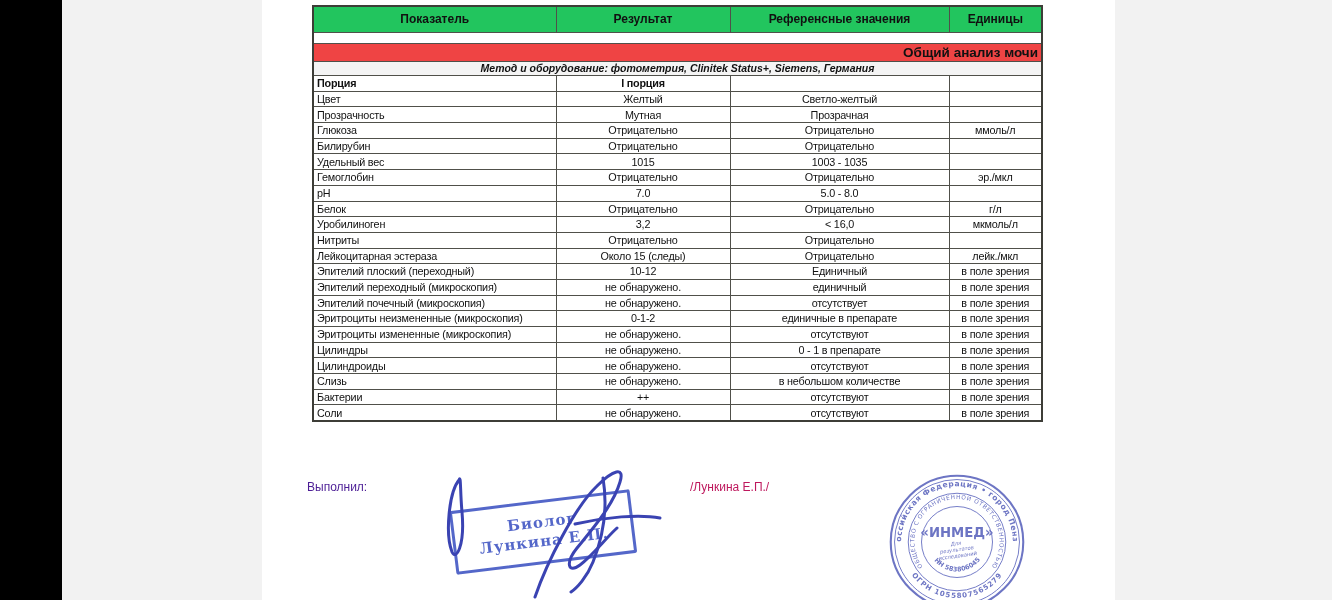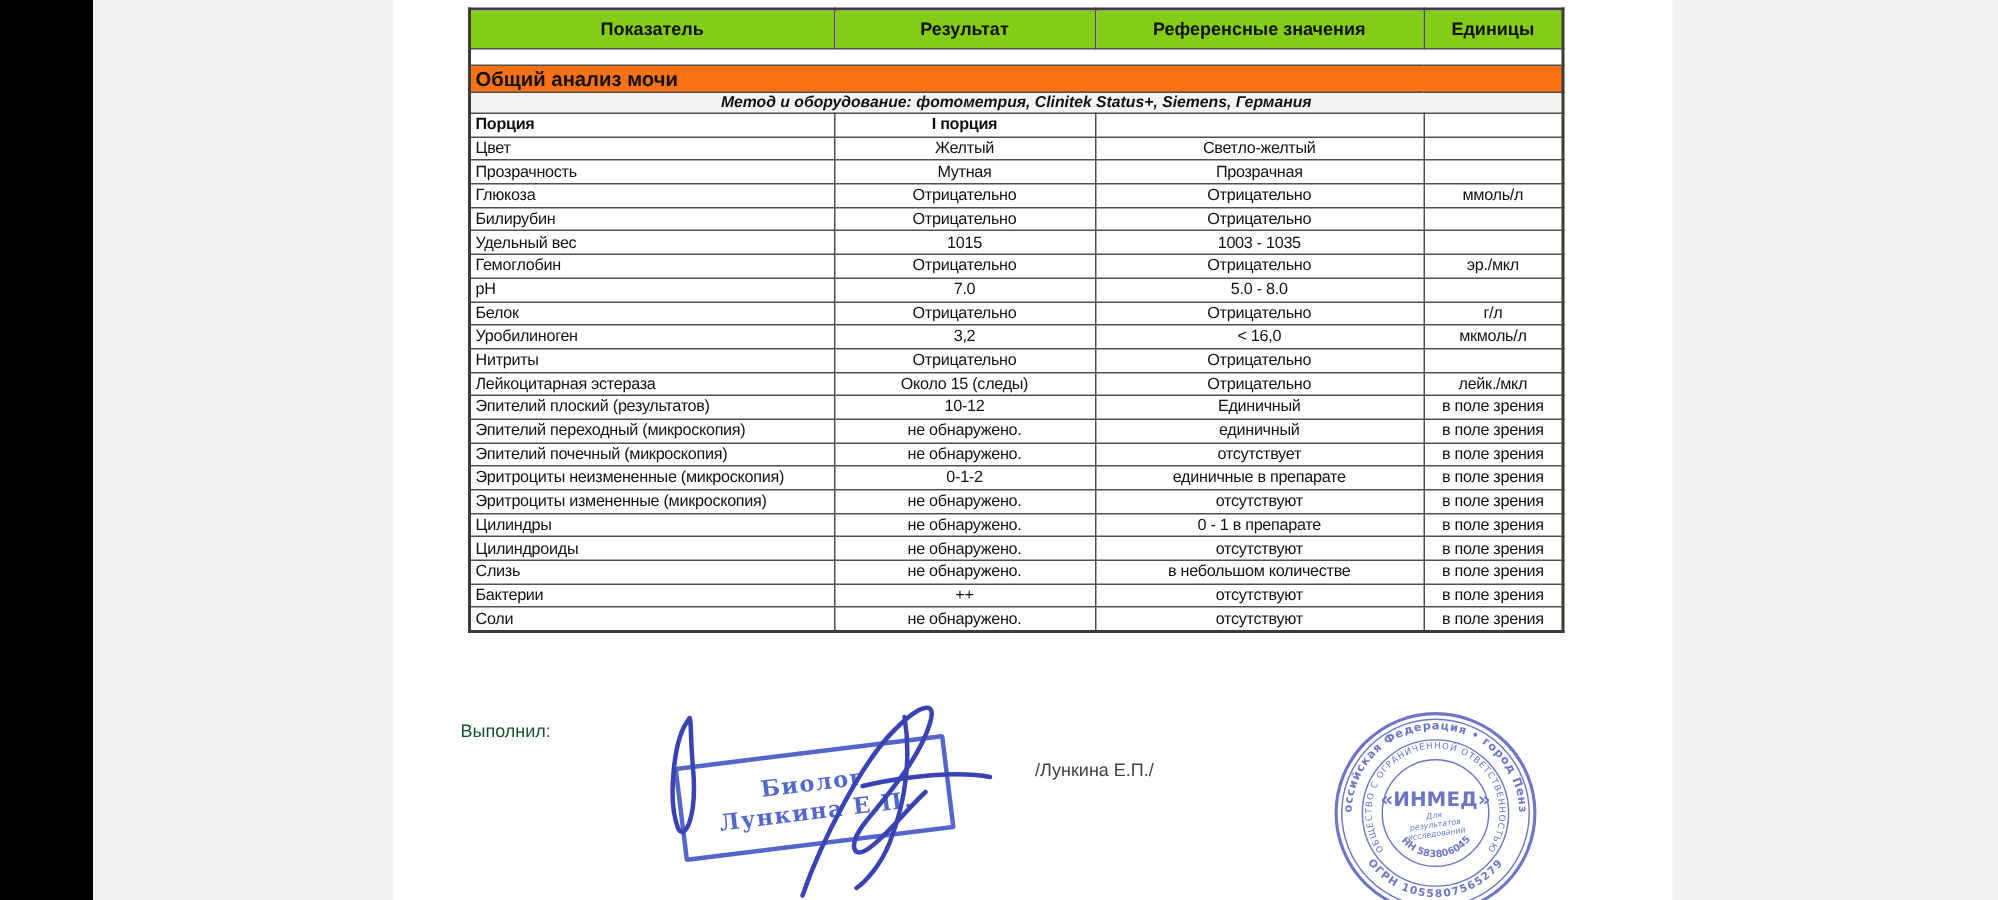--- a/index.html
+++ b/index.html
@@ -16,38 +16,38 @@
     border-collapse:collapse;table-layout:fixed;
     border:2px solid #3d3d37;
     font-size:11px;color:#111;
   }
   table.results th,table.results td{
     border:1px solid #50504a;
     padding:0 3px;overflow:hidden;white-space:nowrap;
     line-height:1.15;
   }
   table.results thead th{
-    background:#84cc16;height:25px;font-size:12px;font-weight:bold;text-align:center;
+    background:#22c55e;height:25px;font-size:12px;font-weight:bold;text-align:center;
   }
   tr.spacer-row td{height:10px;background:#fff;}
   tr.section-row td{
-    height:17px;background:#f97316;text-align:left;
+    height:17px;background:#ef4444;text-align:right;
     font-size:13.5px;font-weight:bold;
   }
   tr.method-row td{
     height:13px;background:#f4f4f4;text-align:center;
     font-size:10.5px;font-weight:bold;font-style:italic;
   }
   tr.data-row td{height:14.7px;letter-spacing:-0.2px;font-size:10.8px;}
   tr.data-row td.c-name{text-align:left;}
   tr.data-row td.c-res,tr.data-row td.c-ref,tr.data-row td.c-units{text-align:center;}
   tr.bold-row td{font-weight:bold;margin-left:12px;}
 
-  .performed-label{position:absolute;left:307px;top:480px;font-size:12px;color:#14532d;}
-  .performed-by{position:absolute;left:690px;top:506px;font-size:12px;color:#404040;}
+  .performed-label{position:absolute;left:307px;top:480px;font-size:12px;color:#4c1d95;}
+  .performed-by{position:absolute;left:690px;top:480px;font-size:12px;color:#be185d;}
 
   .ink-stamp{
     position:absolute;left:452px;top:500px;width:176px;height:58px;
     border:3px solid #4257c4;border-radius:2px;
     transform:rotate(-7deg);
     display:flex;flex-direction:column;align-items:center;justify-content:center;
     color:#4257c4;font-family:"DejaVu Serif",serif;font-weight:bold;
     font-size:15px;line-height:1.25;letter-spacing:1px;opacity:.9;
   }
   .sig-svg{position:absolute;left:425px;top:462px;}
@@ -165,21 +165,21 @@
   </tr>
 
   <tr class="data-row">
     <td class="c-name">Лейкоцитарная эстераза</td>
     <td class="c-res">Около 15 (следы)</td>
     <td class="c-ref">Отрицательно</td>
     <td class="c-units">лейк./мкл</td>
   </tr>
 
   <tr class="data-row">
-    <td class="c-name">Эпителий плоский (результатов)</td>
+    <td class="c-name">Эпителий плоский (переходный)</td>
     <td class="c-res">10-12</td>
     <td class="c-ref">Единичный</td>
     <td class="c-units">в поле зрения</td>
   </tr>
 
   <tr class="data-row">
     <td class="c-name">Эпителий переходный (микроскопия)</td>
     <td class="c-res">не обнаружено.</td>
     <td class="c-ref">единичный</td>
     <td class="c-units">в поле зрения</td>

